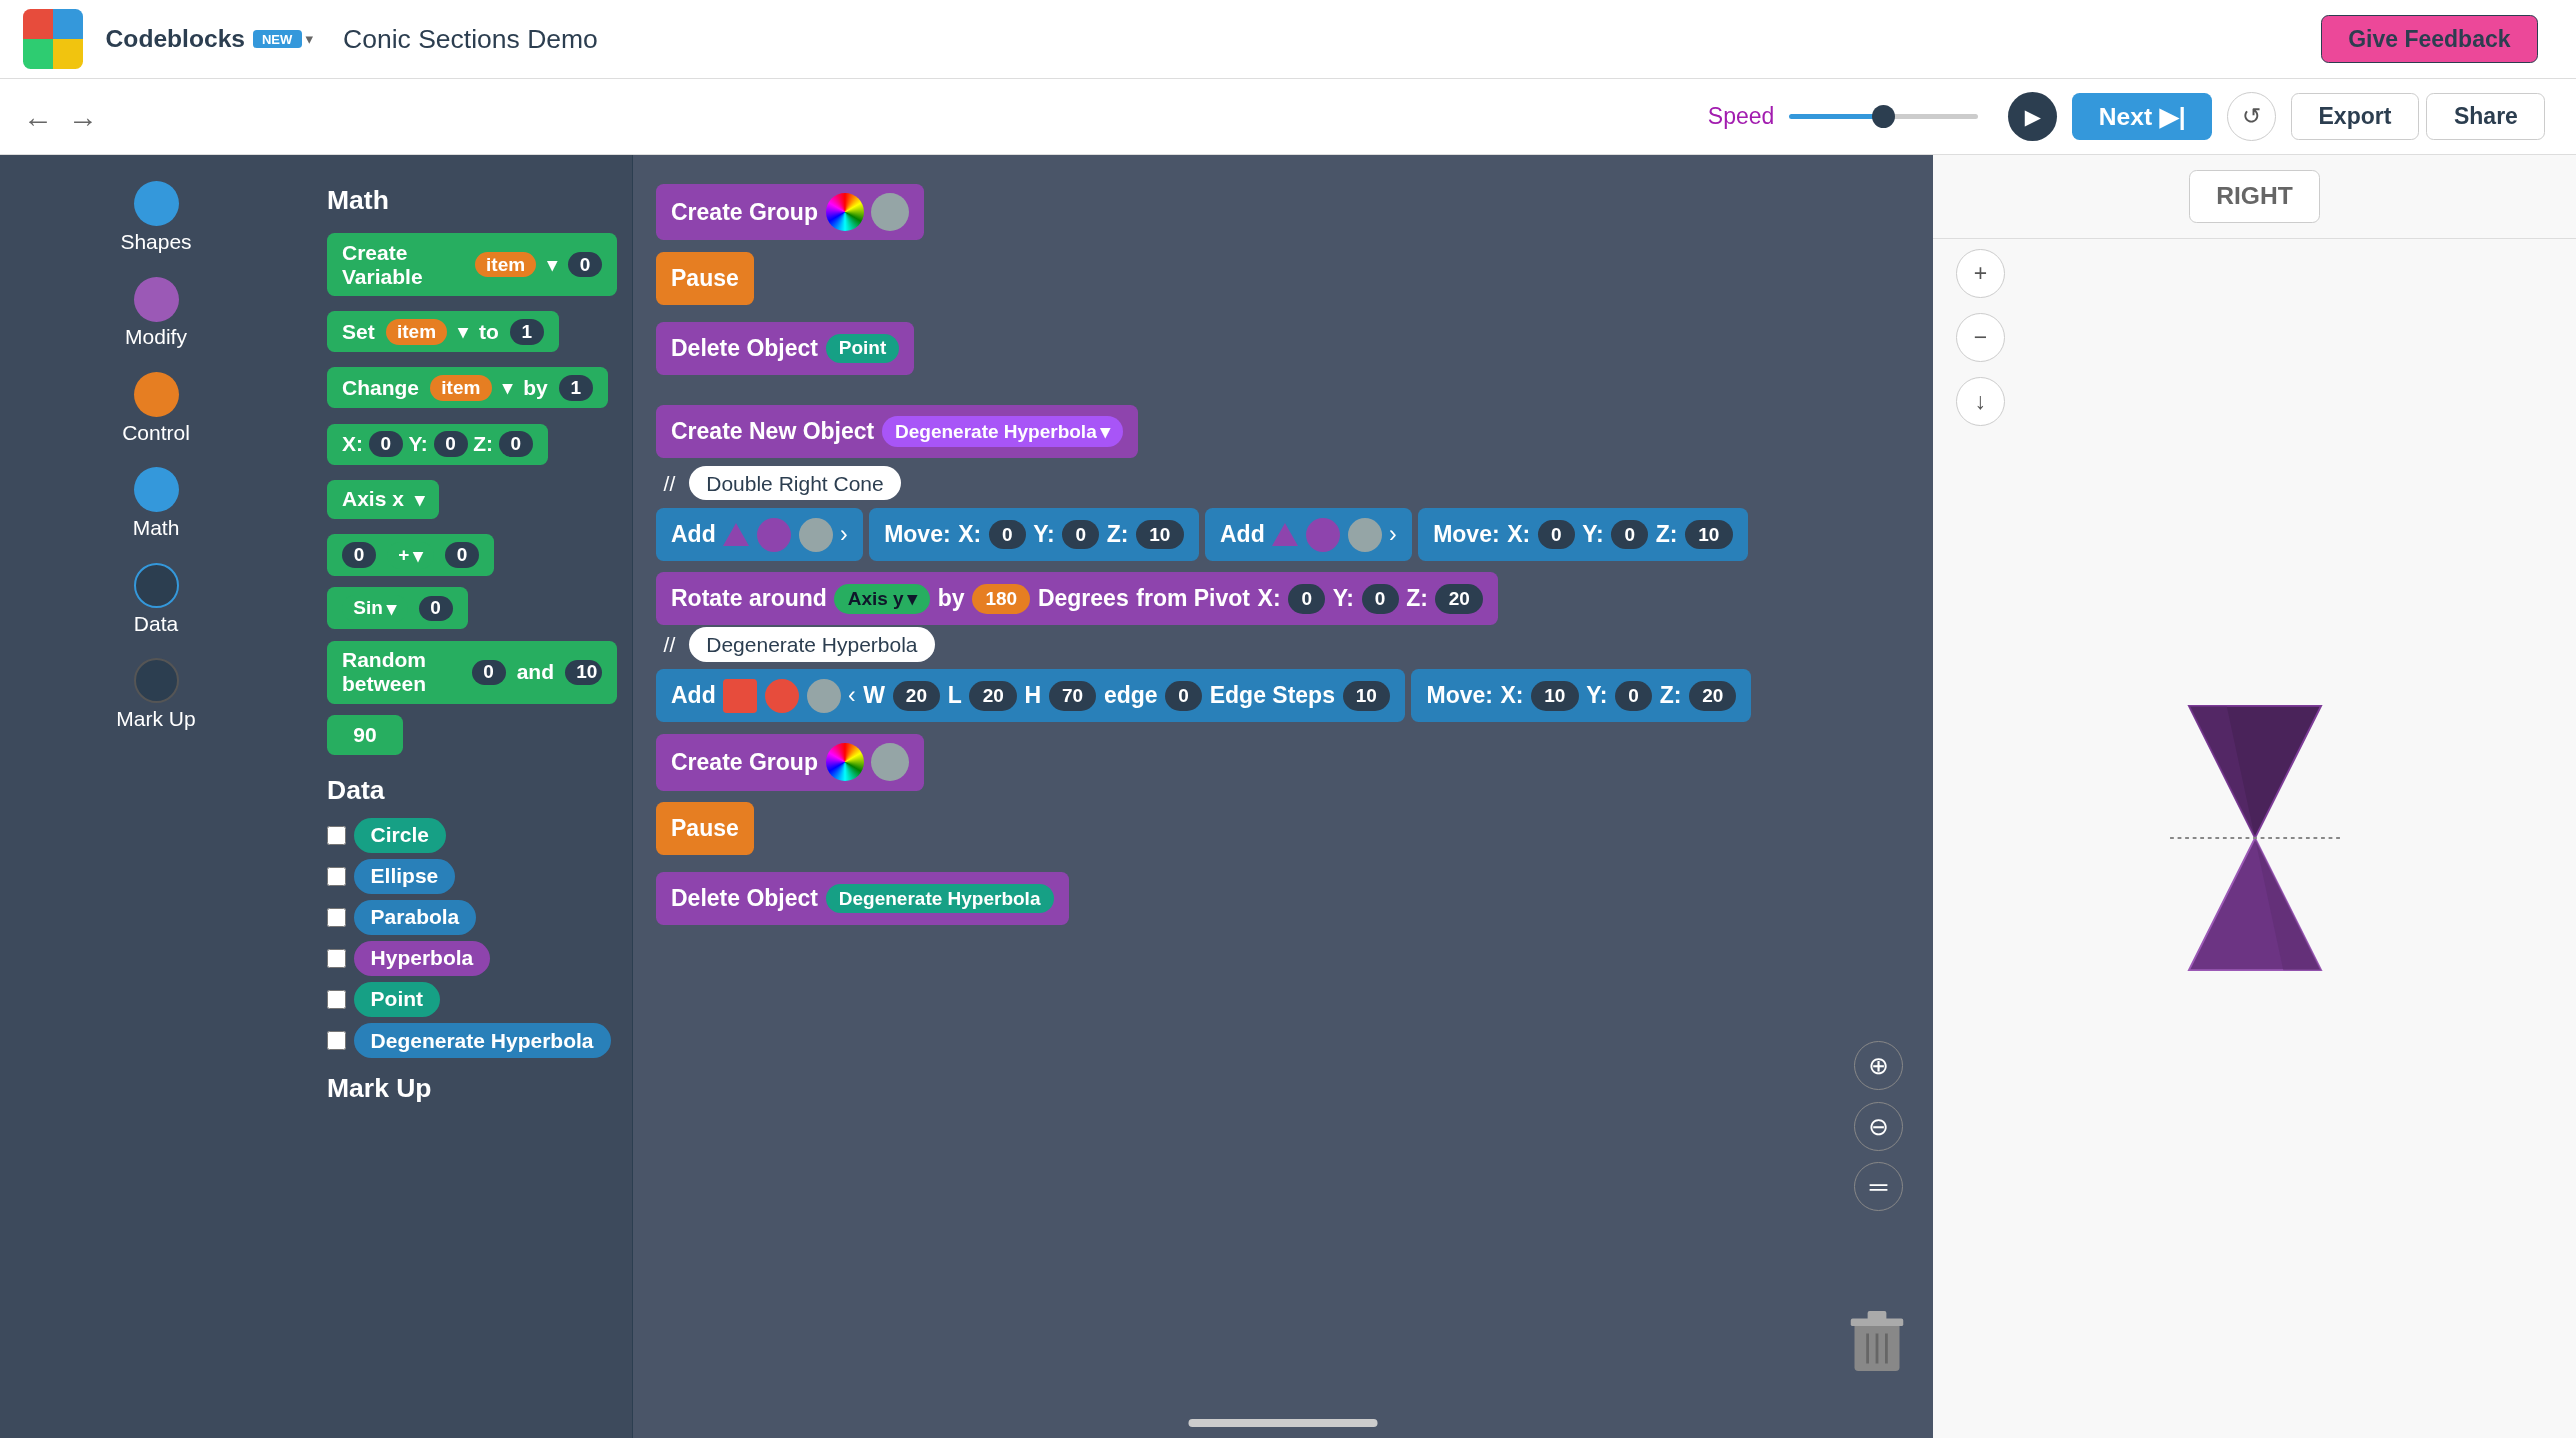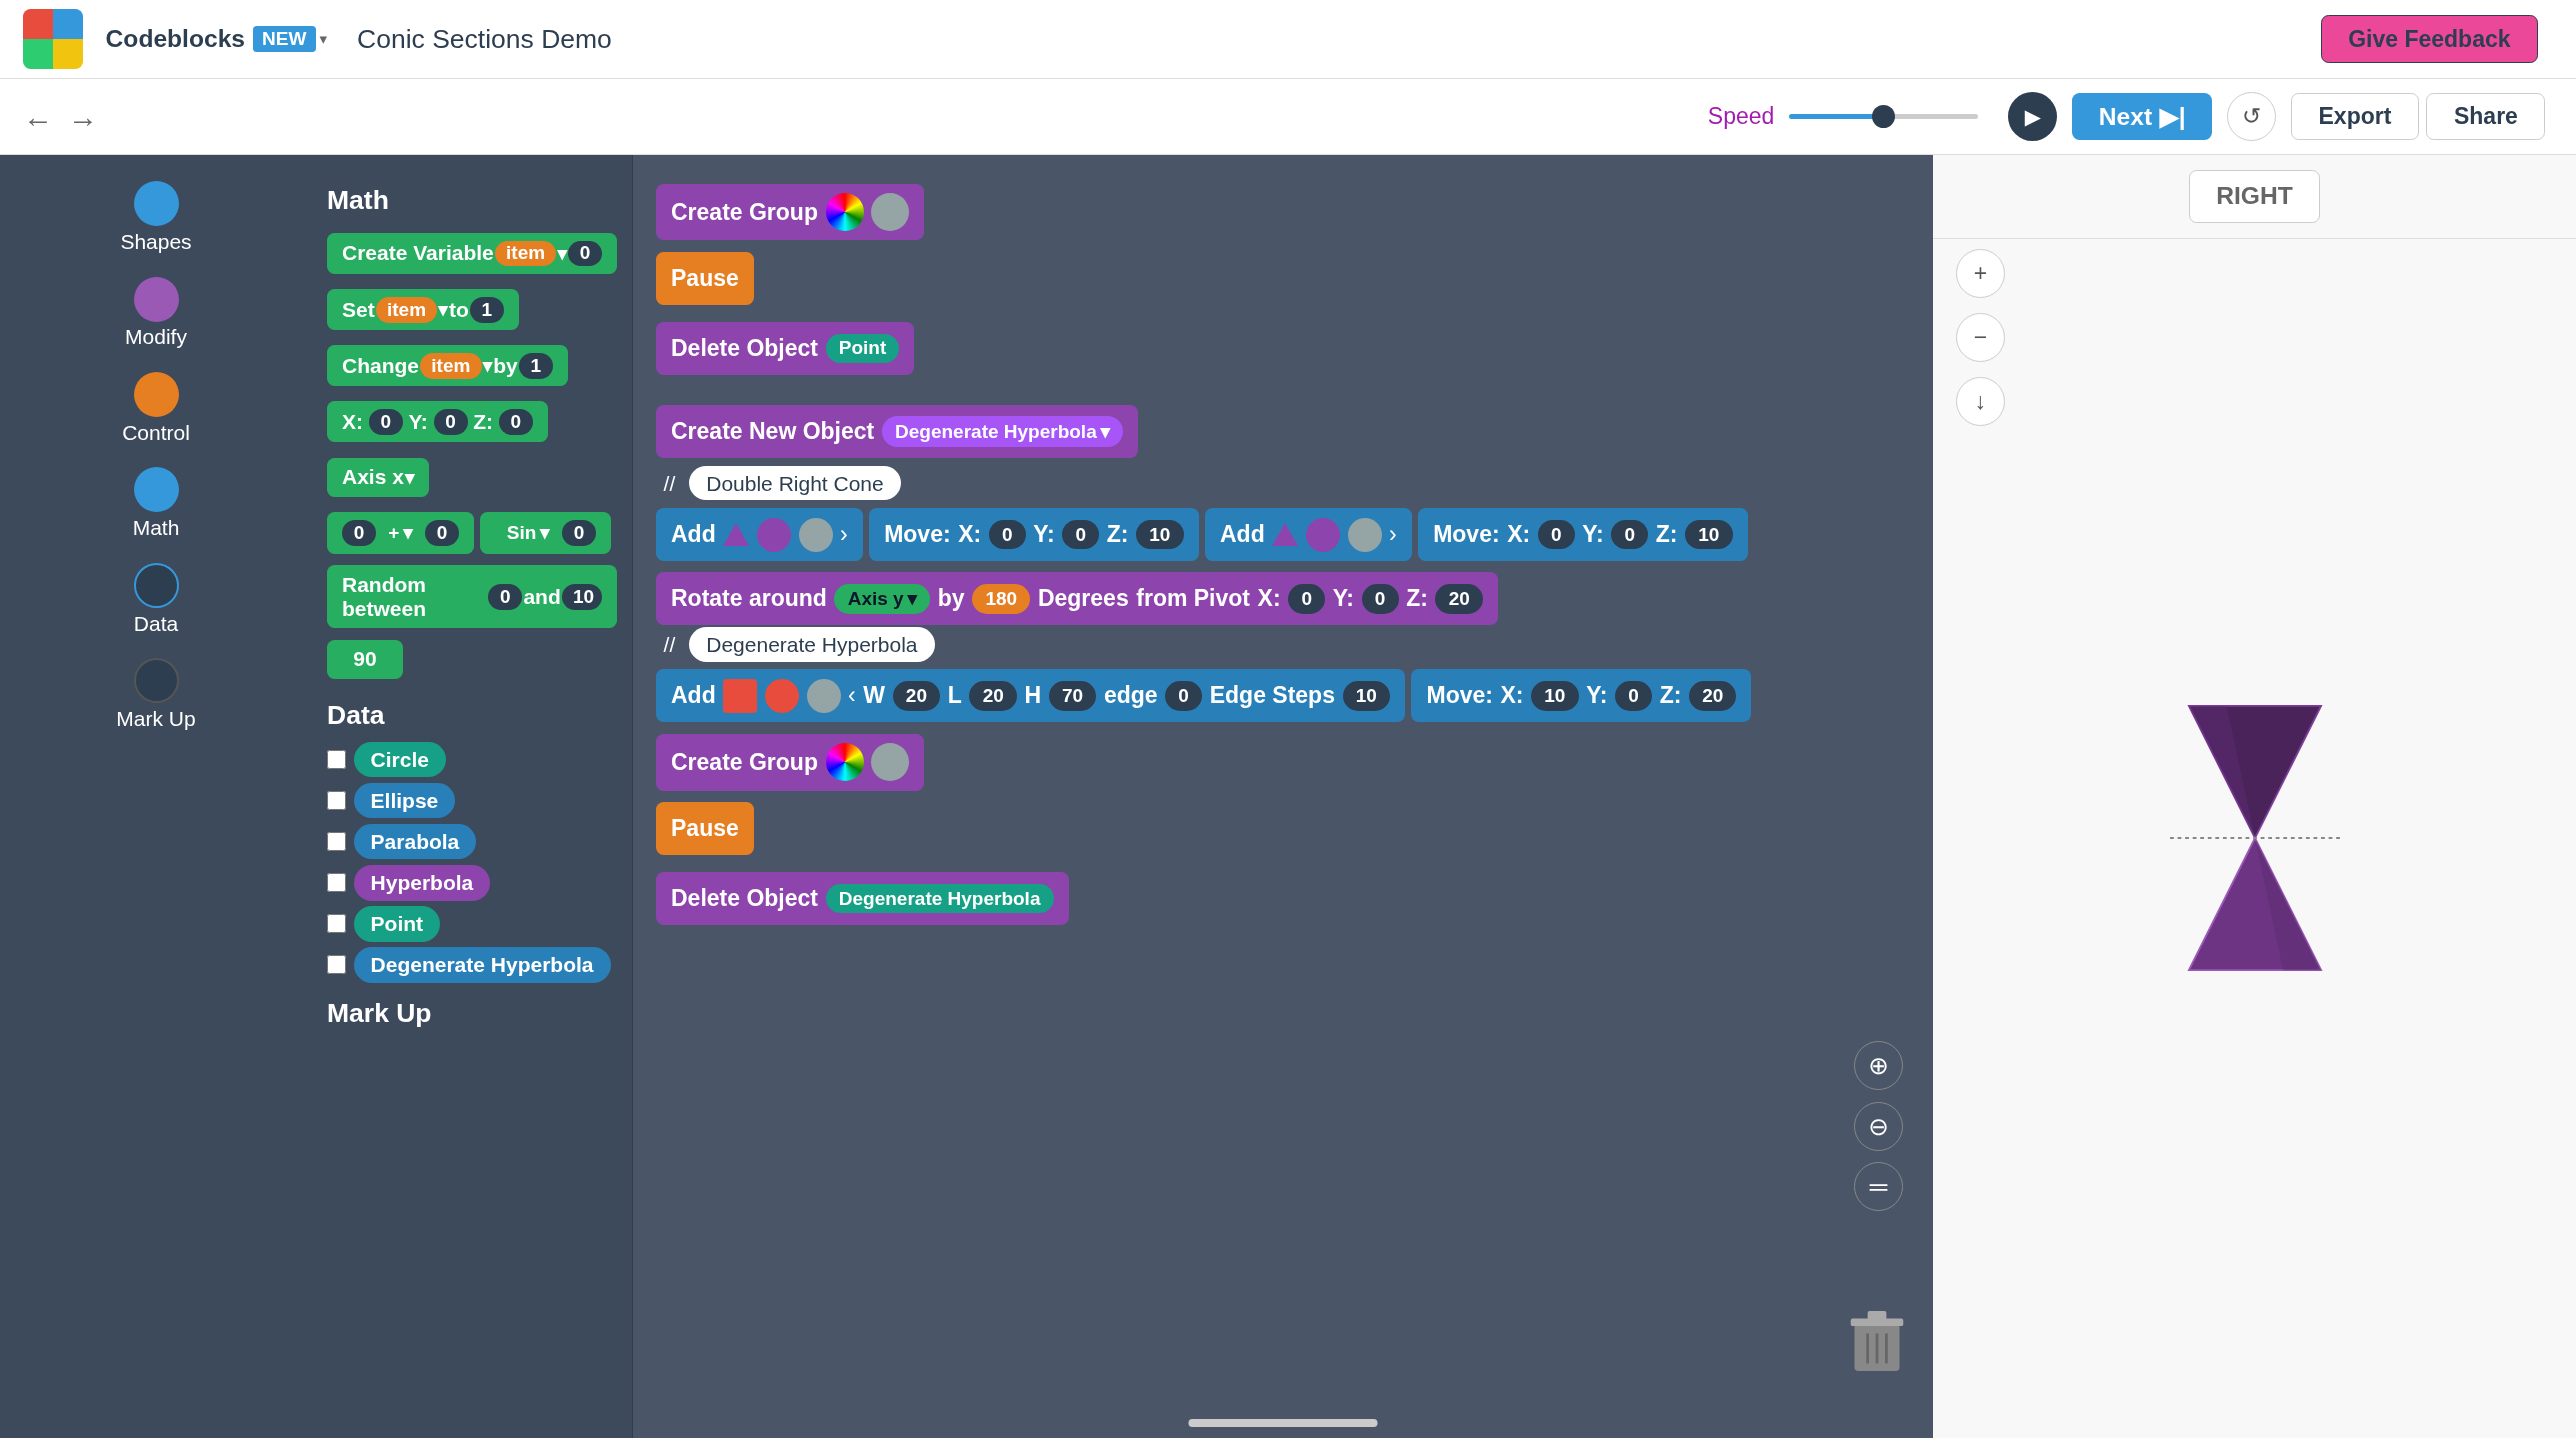--- a/index.html
+++ b/index.html
@@ -14,21 +14,21 @@
     .logo {
       width: 60px; height: 60px; margin-right: 15px;
       display: grid; grid-template-columns: 1fr 1fr; grid-template-rows: 1fr 1fr;
       border-radius: 7.6px; overflow: hidden;
     }
     .logo-tl { background: #e74c3c; }
     .logo-tr { background: #3498db; }
     .logo-bl { background: #2ecc71; }
     .logo-br { background: #f1c40f; }
     .brand-name { font-size: 24.6px; font-weight: 700; color: #2c3e50; margin-left: 7.6px; }
-    .new-badge { background: #3498db; color: #fff; font-size: 19px; font-weight: 700; padding: 1.9px 9.4px; border-radius: 3.8px; margin-left: 7.6px; }
+    .new-badge { background: #3498db; color: #fff; font-size: 13px; font-weight: 700; padding: 1.9px 9.4px; border-radius: 3.8px; margin-left: 7.6px; }
     .dropdown-arrow { font-size: 15px; color: #666; margin-left: 3.8px; cursor: pointer; }
     .project-title { font-size: 26.5px; color: #2c3e50; margin-left: 30px; }
     .header-spacer { flex: 1; }
     .give-feedback-btn {
       background: #ec4899; border: 1.9px solid #2c3e50; color: #2c3e50;
       font-size: 23px; font-weight: 600; padding: 9.4px 26.5px;
       border-radius: 7.6px; cursor: pointer; margin-right: 15px;
     }
 
     
@@ -87,21 +87,21 @@
     .sidebar-item.markup .icon-circle { background: #2c3e50; }
 
     
     .blocks-panel {
       width: 321px; background: #3d4a5c; padding: 15px; overflow-y: auto;
       border-right: 1.9px solid #2c3e50;
     }
 
     .section-title { color: #fff; font-size: 26.5px; font-weight: 700; margin: 15px 0 11.3px; }
 
-    .block { border-radius: 7.6px; padding: 7.6px 15px; margin: 5.7px 0; cursor: pointer; display: inline-flex; align-items: center; gap: 1px; font-size: 21px; font-weight: 600; }
+    .block { border-radius: 7.6px; padding: 7.6px 15px; margin: 5.7px 0; cursor: pointer; display: inline-flex; align-items: center; gap: 11px; font-size: 21px; font-weight: 600; }
     .block-green { background: #27ae60; color: #fff; }
 
     .value-badge { background: #2c3e50; color: #fff; border-radius: 19px; padding: 1.9px 11.3px; font-size: 19px; min-width: 34px; text-align: center; }
     .var-badge { background: #e67e22; color: #fff; border-radius: 19px; padding: 1.9px 11.3px; font-size: 19px; }
     .dropdown-badge { background: #27ae60; color: #fff; border-radius: 19px; padding: 1.9px 11.3px; font-size: 19px; display: flex; align-items: center; gap: 3.8px; }
 
     .data-checkbox { display: flex; align-items: center; gap: 7.6px; margin: 5.7px 0; }
     .data-checkbox input { width: 19px; height: 19px; }
     .data-tag { border-radius: 19px; padding: 5.7px 17px; font-size: 21px; font-weight: 600; color: #fff; }
     .tag-teal { background: #16a085; }

